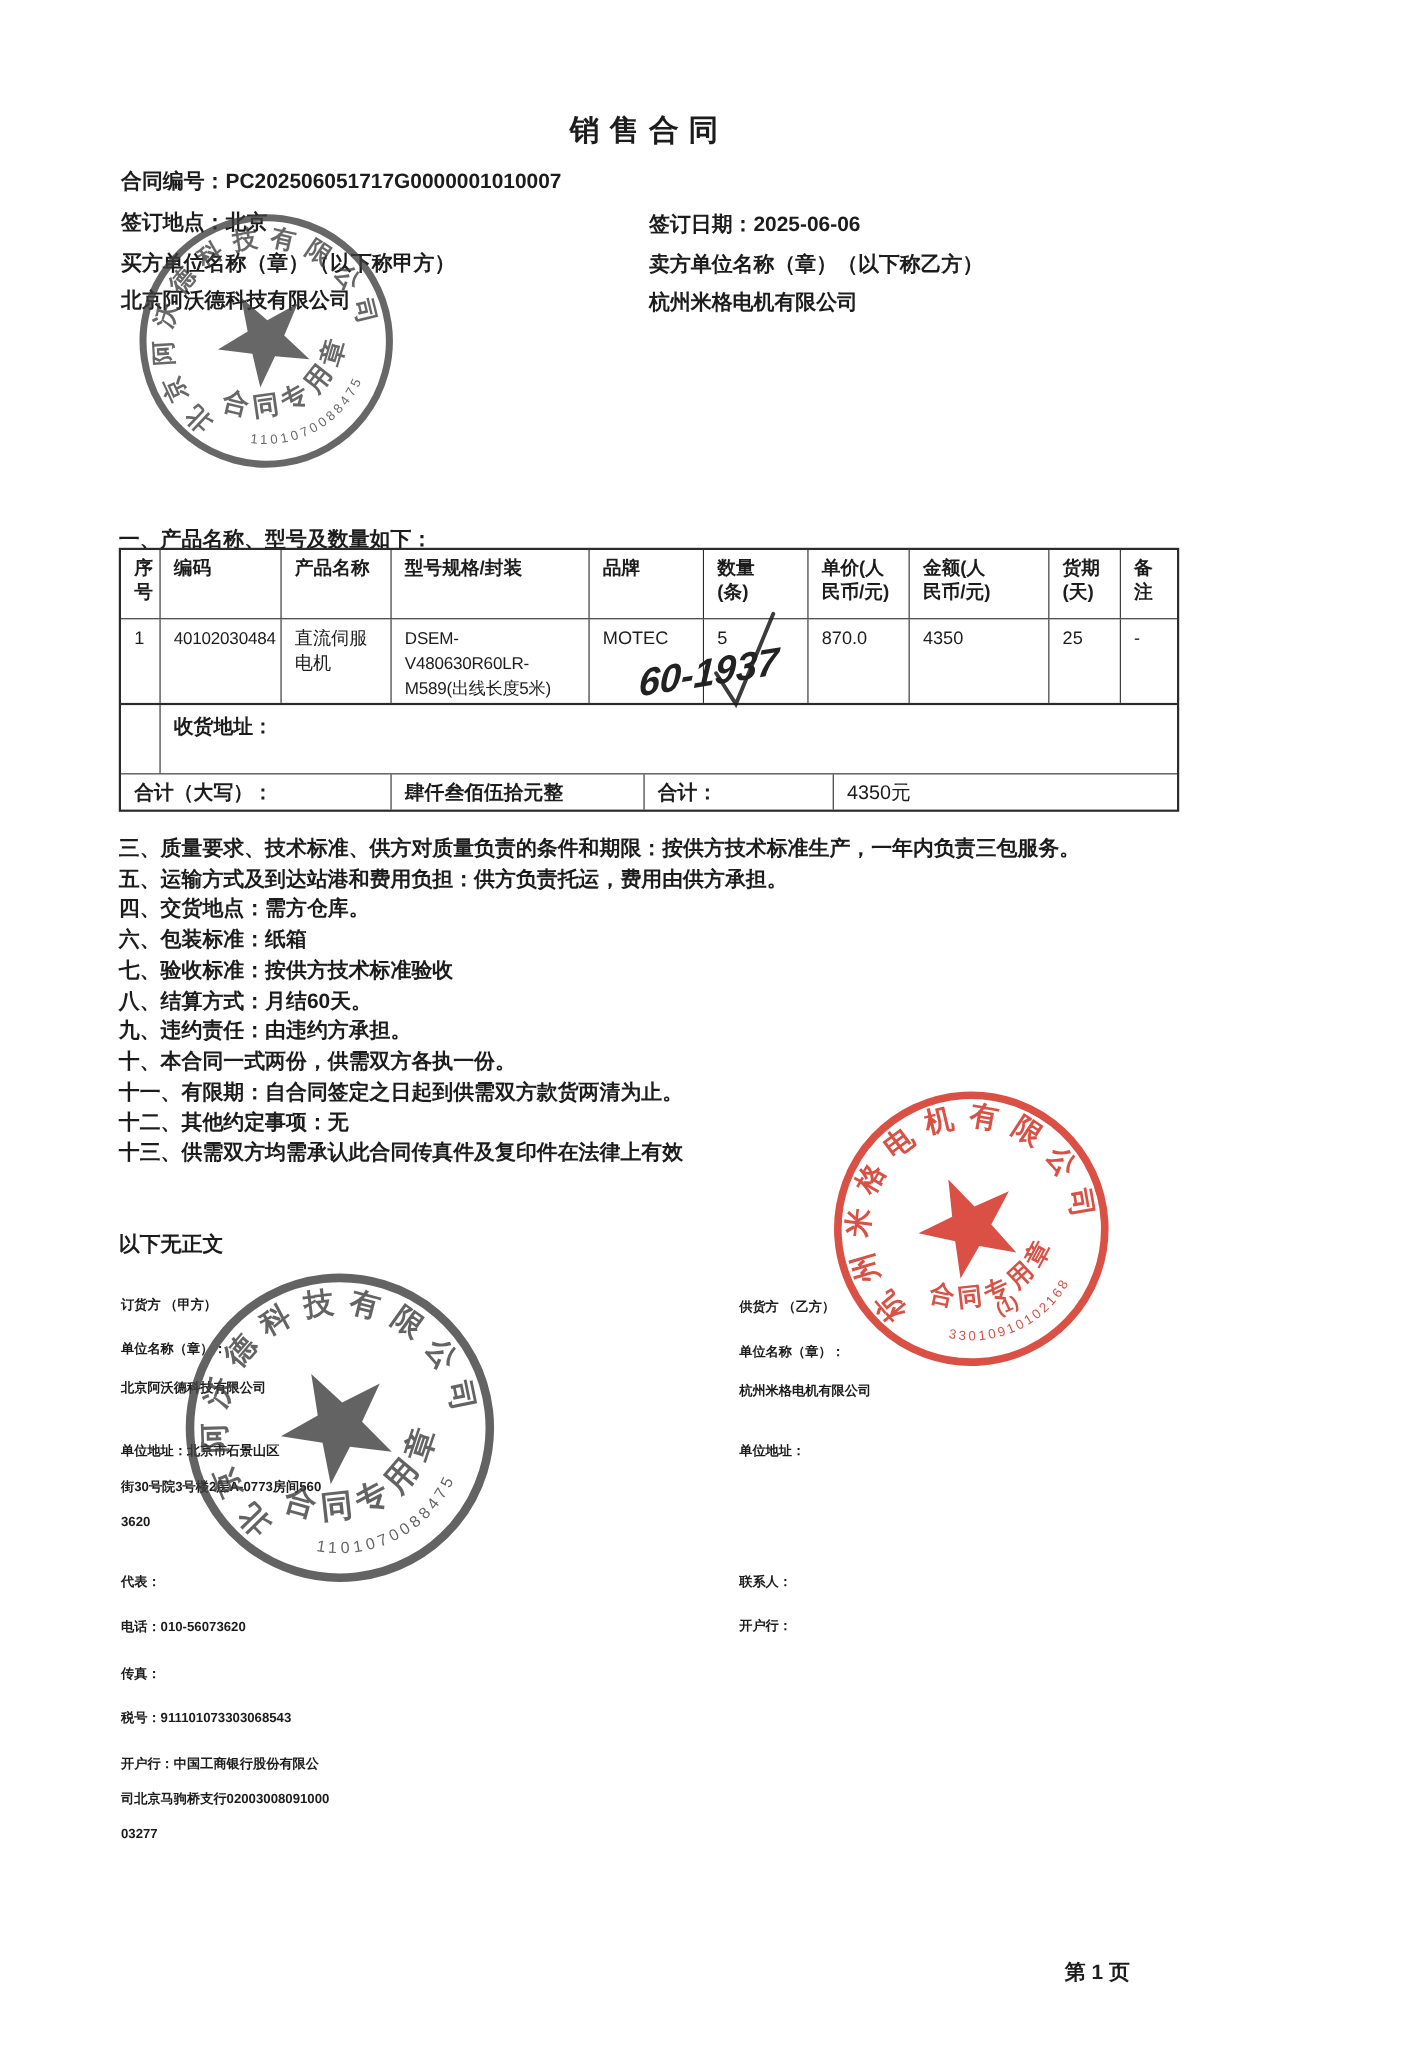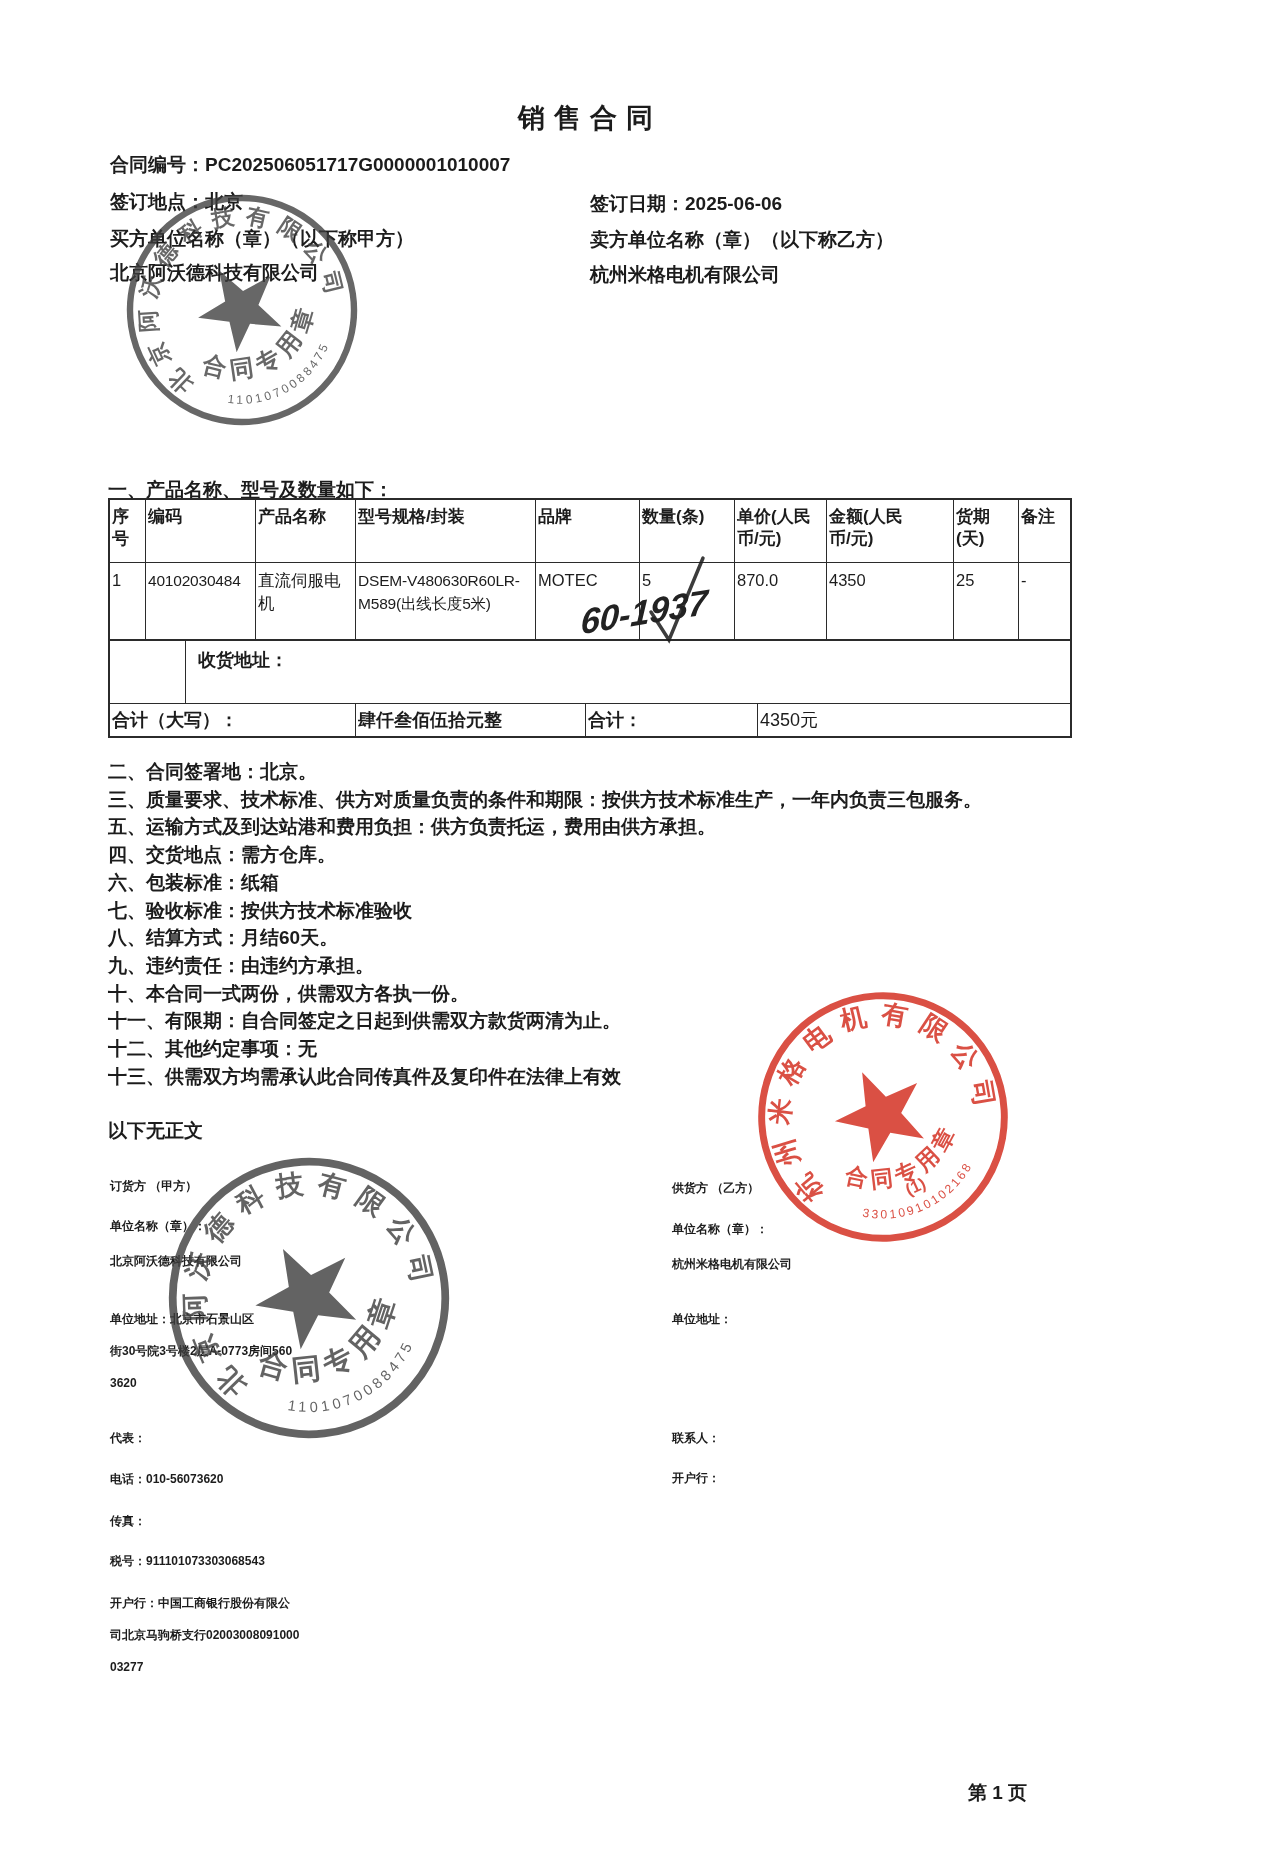--- a/index.html
+++ b/index.html
@@ -6,26 +6,26 @@
   .page{position:relative;width:1280px;height:1864px;background:#fff;overflow:hidden;
         font-family:"Liberation Sans","DejaVu Sans",sans-serif;color:#1c1c1c;}
   .abs{position:absolute;}
   .title{left:0;top:100px;width:1180px;text-align:center;font-size:27px;font-weight:bold;letter-spacing:9px;}
   .fld{font-size:19px;font-weight:bold;white-space:nowrap;}
   .fld .val{font-weight:bold;}
   
   .ctable{position:absolute;left:108px;top:498px;width:964px;border:2.5px solid #2b2b2b;box-sizing:border-box;background:transparent;}
   .trow{display:flex;border-top:1.5px solid #2b2b2b;box-sizing:border-box;}
   .trow.first{border-top:none;}
-  .tc{border-left:1.5px solid #2b2b2b;box-sizing:border-box;padding:6px 2px;overflow:hidden;}
+  .tc{border-left:1.5px solid #2b2b2b;box-sizing:border-box;padding:6px 12px;overflow:hidden;}
   .tc.nl{border-left:none;}
   .thead .tc{font-weight:bold;font-size:17px;line-height:22px;}
   .thead{height:62px;}
   .tdata{height:77px;font-size:16.5px;line-height:23px;}
-  .taddr{height:64px;border-top:2.5px solid #2b2b2b;font-size:18px;font-weight:bold;line-height:27px;gap:40px;}
+  .taddr{height:64px;border-top:2.5px solid #2b2b2b;font-size:18px;font-weight:bold;line-height:27px;}
   .ttotal{height:33px;font-size:18px;line-height:21px;}
   .c0{width:35px;}.c1{width:110px;}.c2{width:100px;}.c3{width:180px;}.c4{width:104px;}
   .c5{width:71px;}.c6{width:92px;margin-left:24px;}.c7{width:93px;}.c8{width:65px;margin-left:34px;}.c9{flex:1;}
   .num{font-size:15.5px;letter-spacing:-0.2px;}
   .ca0{width:35px;}.ca1{flex:1;padding-left:12px;}
   .ct0{width:245px;font-weight:bold;}.ct1{width:230px;font-weight:bold;}.ct2{width:172px;font-weight:bold;}.ct3{flex:1;}
   
   .terms{left:108px;top:758px;width:1070px;font-size:19px;font-weight:bold;line-height:27.7px;}
   .nobody{left:108px;top:1118px;font-size:19px;font-weight:bold;}
   
@@ -123,21 +123,20 @@
 
   <div class="abs" style="left:645px;top:552px;pointer-events:none;">
     <svg width="64" height="96" viewBox="0 0 64 96">
       <path d="M 6 60 L 24 88 L 58 6" fill="none" stroke="#1a1a1a" stroke-width="3.5" stroke-linecap="round" opacity="0.85"></path>
     </svg>
   </div>
 
   <div class="hand" style="left:580px;top:592px;font-size:35px;transform:rotate(-9deg) skewX(-12deg);">60-1937</div>
 
   <div class="abs terms">
-    <div>二、合同签署地：北京。</div>
     <div>三、质量要求、技术标准、供方对质量负责的条件和期限：按供方技术标准生产，一年内负责三包服务。</div>
     <div>五、运输方式及到达站港和费用负担：供方负责托运，费用由供方承担。</div>
     <div>四、交货地点：需方仓库。</div>
     <div>六、包装标准：纸箱</div>
     <div>七、验收标准：按供方技术标准验收</div>
     <div>八、结算方式：月结60天。</div>
     <div>九、违约责任：由违约方承担。</div>
     <div>十、本合同一式两份，供需双方各执一份。</div>
     <div>十一、有限期：自合同签定之日起到供需双方款货两清为止。</div>
     <div>十二、其他约定事项：无</div>

